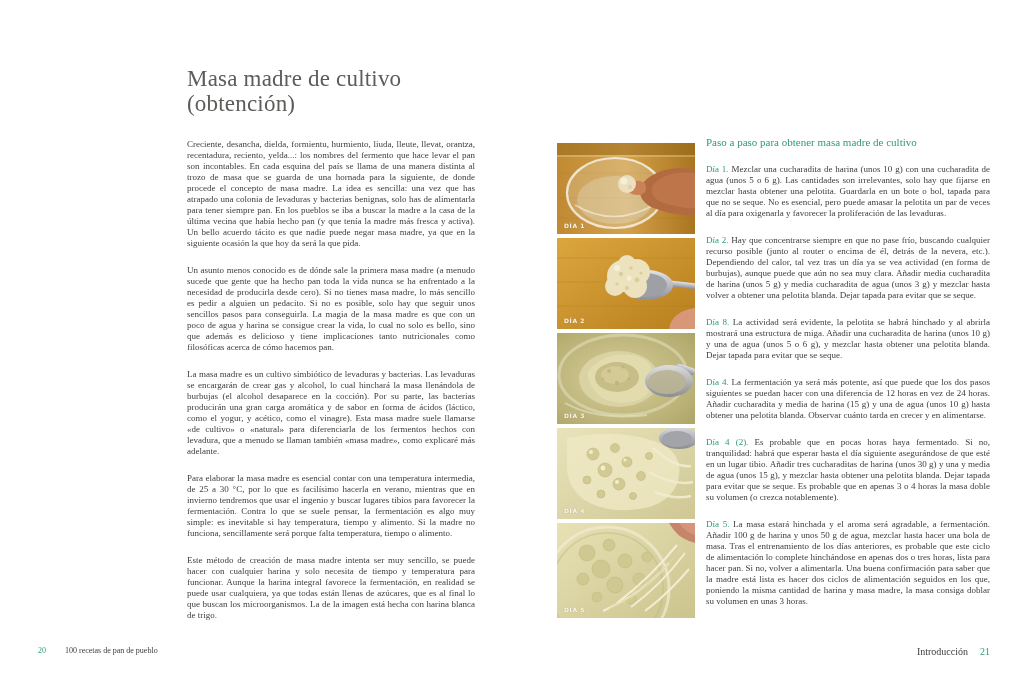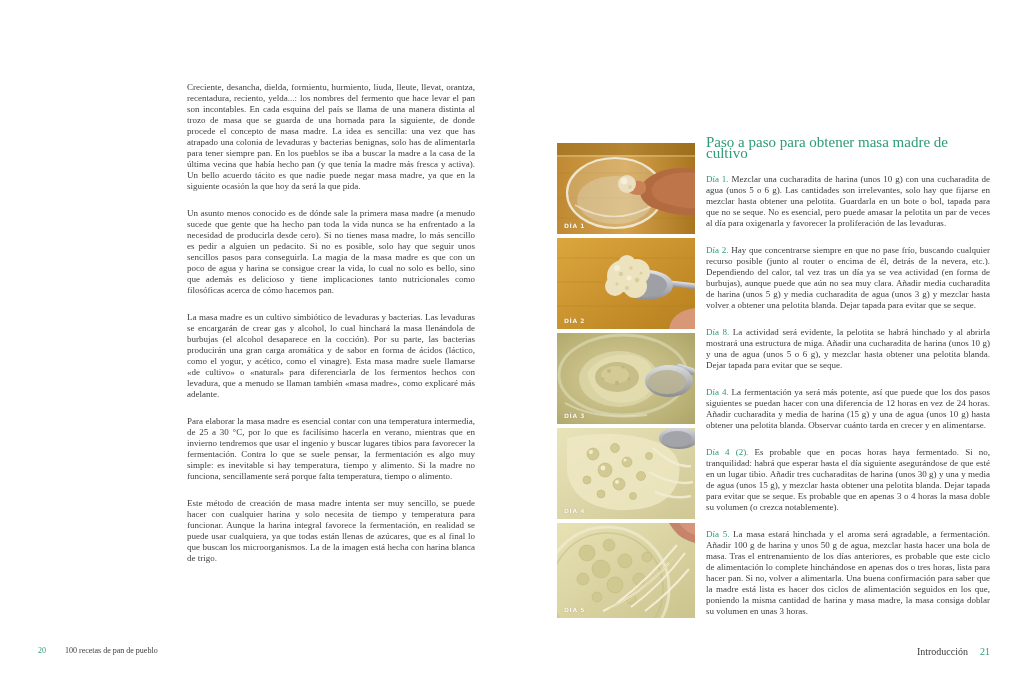--- a/index.html
+++ b/index.html
@@ -25,36 +25,40 @@
   .photo.p5 { height:95px; }
   .photo svg { display:block; width:100%; height:100%; }
   .cap {
     position:absolute; left:7px; bottom:5px;
     font-family:"DejaVu Sans", sans-serif; font-size:6px; font-weight:bold;
     color:#ffffff; letter-spacing:.6px; opacity:.92; text-shadow:0 0 1px rgba(120,90,30,.6);
   }
   
   .page-right { position:absolute; left:706px; top:137px; width:284px; }
   .section-title {
-    font-size:15px; line-height:10.6px; font-weight:400;
+    font-size:11px; line-height:10.6px; font-weight:400;
     color:var(--accent, #2e9b77); margin-bottom:8px;
   }
   .step-label { color:var(--accent, #2e9b77);font-family:Liberation Serif, serif; }
   
   .footer-left { position:absolute; left:38px; top:646px; font-size:8px; color:#3e3d3b; }
   .footer-left .pgnum { color:var(--accent, #2e9b77); margin-right:19px; }
   .footer-right { position:absolute; right:34px; top:646px; font-size:10px; color:#3e3d3b; }
   .footer-right .pgnum { color:var(--accent, #2e9b77); margin-left:12px; }
 </style>
 </head>
 <body>
 
 <div class="spread">
 
   <div class="page-left">
+    <h1 class="title">
+      <span class="tline">Masa madre de cultivo</span>
+      <span class="tline">(obtención)</span>
+    </h1>
     <div>
       <p>Creciente, desancha, dielda, formientu, hurmiento, liuda, lleute, llevat, orantza, recentadura, reciento, yelda...: los nombres del fermento que hace levar el pan son incontables. En cada esquina del país se llama de una manera distinta al trozo de masa que se guarda de una hornada para la siguiente, de donde procede el concepto de masa madre. La idea es sencilla: una vez que has atrapado una colonia de levaduras y bacterias benignas, solo has de alimentarla para tener siempre pan. En los pueblos se iba a buscar la madre a la casa de la última vecina que había hecho pan (y que tenía la madre más fresca y activa). Un bello acuerdo tácito es que nadie puede negar masa madre, ya que en la siguiente ocasión la que hoy da será la que pida.</p>
       <p>Un asunto menos conocido es de dónde sale la primera masa madre (a menudo sucede que gente que ha hecho pan toda la vida nunca se ha enfrentado a la necesidad de producirla desde cero). Si no tienes masa madre, lo más sencillo es pedir a alguien un pedacito. Si no es posible, solo hay que seguir unos sencillos pasos para conseguirla. La magia de la masa madre es que con un poco de agua y harina se consigue crear la vida, lo cual no solo es bello, sino que además es delicioso y tiene implicaciones tanto nutricionales como filosóficas acerca de cómo hacemos pan.</p>
       <p>La masa madre es un cultivo simbiótico de levaduras y bacterias. Las levaduras se encargarán de crear gas y alcohol, lo cual hinchará la masa llenándola de burbujas (el alcohol desaparece en la cocción). Por su parte, las bacterias producirán una gran carga aromática y de sabor en forma de ácidos (láctico, como el yogur, y acético, como el vinagre). Esta masa madre suele llamarse «de cultivo» o «natural» para diferenciarla de los fermentos hechos con levadura, que a menudo se llaman también «masa madre», como explicaré más adelante.</p>
       <p>Para elaborar la masa madre es esencial contar con una temperatura intermedia, de 25 a 30 °C, por lo que es facilísimo hacerla en verano, mientras que en invierno tendremos que usar el ingenio y buscar lugares tibios para favorecer la fermentación. Contra lo que se suele pensar, la fermentación es algo muy simple: es inevitable si hay temperatura, tiempo y alimento. Si la madre no funciona, sencillamente será porque falta temperatura, tiempo o alimento.</p>
       <p>Este método de creación de masa madre intenta ser muy sencillo, se puede hacer con cualquier harina y solo necesita de tiempo y temperatura para funcionar. Aunque la harina integral favorece la fermentación, en realidad se puede usar cualquiera, ya que todas están llenas de azúcares, que es al final lo que buscan los microorganismos. La de la imagen está hecha con harina blanca de trigo.</p>
     </div>
   </div>
 
   <div class="photo-col">

